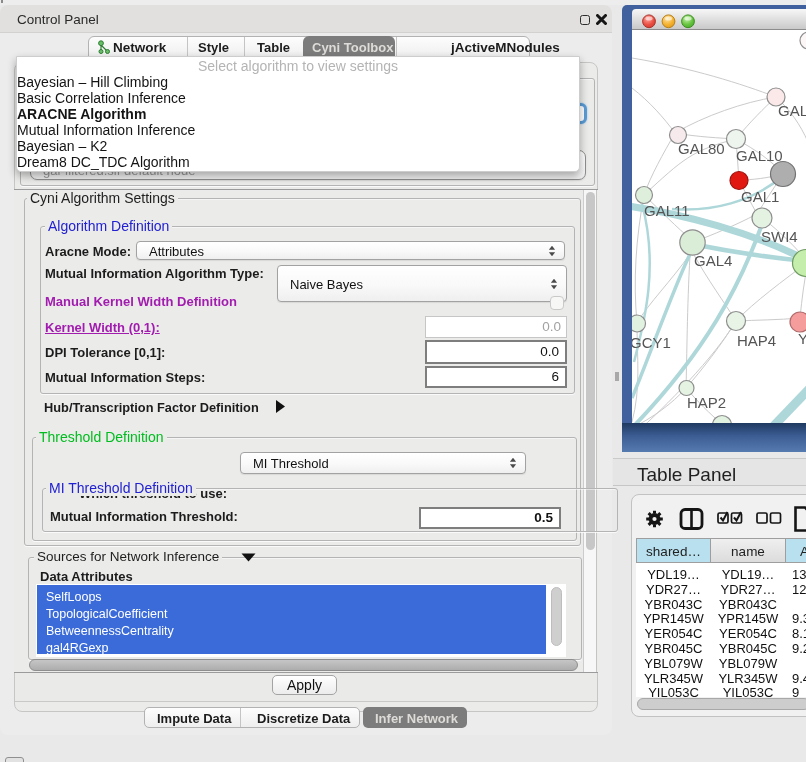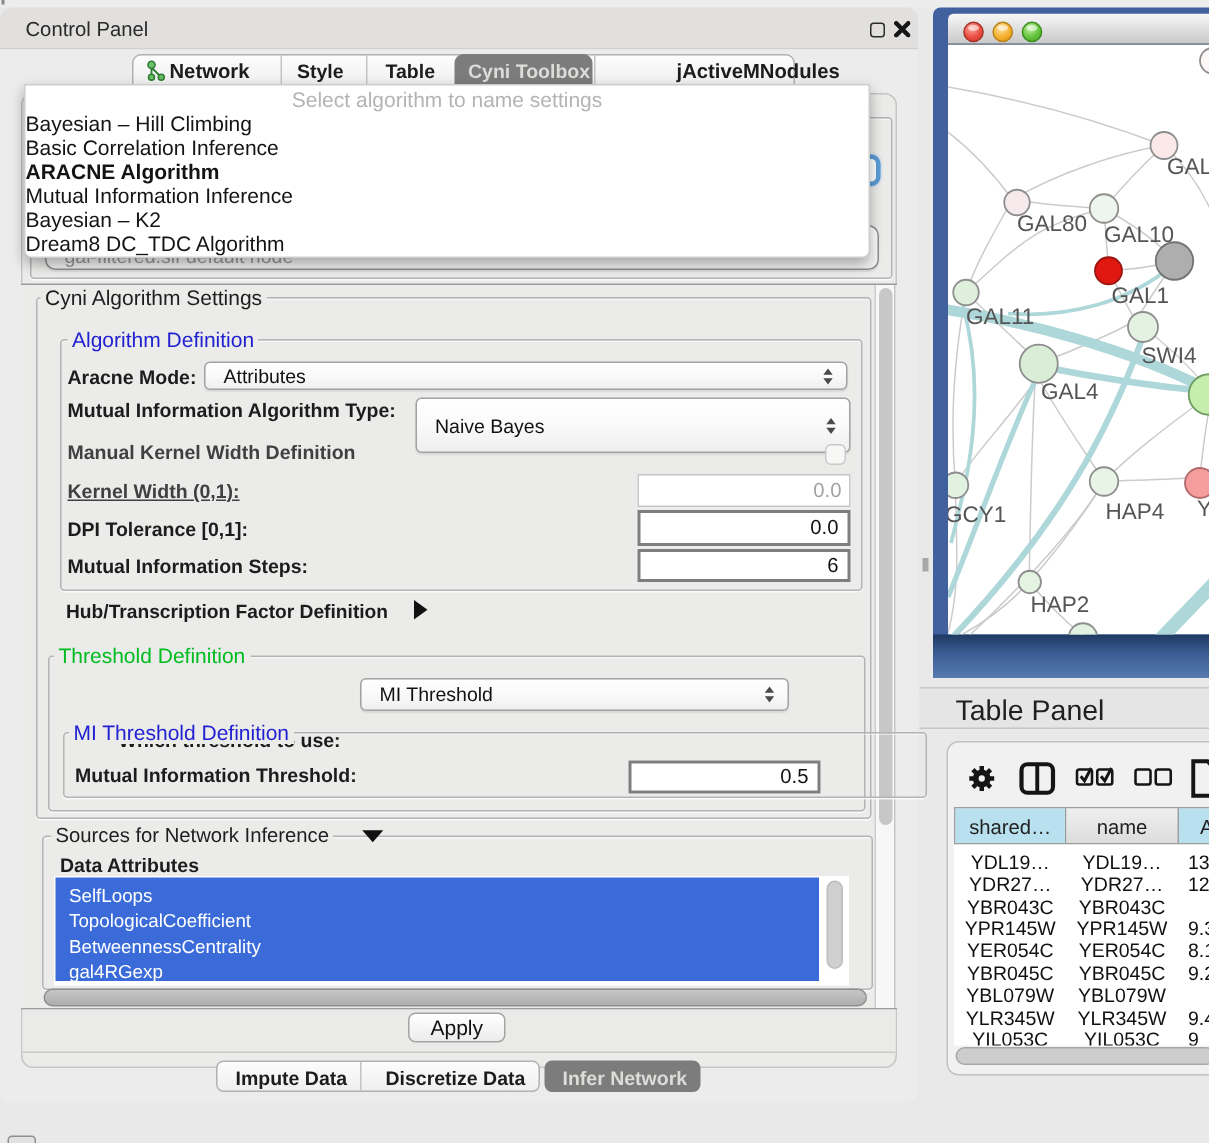--- a/index.html
+++ b/index.html
@@ -1,20 +1,20 @@
 <!DOCTYPE html>
 <html><head>
 <meta charset="utf-8">
 <style>
   * { margin:0; padding:0; box-sizing:border-box; }
   html,body { width:806px; height:762px; overflow:hidden; }
   body { background:#e9e9e9; font-family:"Liberation Sans", sans-serif; position:relative; }
   .abs { position:absolute; }
   .lbl { position:absolute; font-size:13px; font-weight:bold; color:#1c1c1c; white-space:nowrap; }
-  .dis { color:#404040; }
+  .dis { color:#a21caf; }
   .combo { position:absolute; border:1px solid #a2a2a2; border-radius:4px;
            background:linear-gradient(#ffffff, #f9f9f9 55%, #efefef); box-shadow:0 1px 1px rgba(0,0,0,0.08); }
   .combo .ct { position:absolute; left:12px; top:50%; transform:translateY(-50%); font-size:13px; color:#111; white-space:nowrap; }
   .spin { position:absolute; right:8px; top:50%; transform:translateY(-50%); width:8px; height:11px; }
   .field { position:absolute; background:#fff; font-size:13.5px; color:#111; text-align:right; }
   .fdark { border:2px solid #7e7e7e; }
   .flight { border:1px solid #c6c6c6; }
   .grp { position:absolute; border:1px solid #b4b4b4; border-radius:3px; box-shadow:0 1px 0 rgba(255,255,255,0.75), inset 0 1px 0 rgba(255,255,255,0.5); }
   .gtit { position:absolute; font-size:14px; background:#ebebea; padding:0 3px; white-space:nowrap; top:-9px; }
 </style>
@@ -104,21 +104,21 @@
   <span class="ct">MI Threshold</span>
   <svg class="spin" viewBox="0 0 9 12">
       <path d="M4.5 0 L8 4.6 L1 4.6 Z" fill="#4a4a4a"></path>
       <path d="M4.5 12 L8 7.4 L1 7.4 Z" fill="#4a4a4a"></path>
     </svg>
 </div>
 <div class="grp" style="left:42px;top:488px;width:576px;height:44px;">
   <span class="gtit" style="left:3px;color:#2121d2;">MI Threshold Definition</span>
 </div>
 <div class="lbl" style="left:50px;top:509px;">Mutual Information Threshold:</div>
-<div class="field fdark" style="left:419px;top:507px;width:128px;height:22px;line-height:18px;padding-right:6px;">0.5</div>
+<div class="field fdark" style="left:419px;top:507px;width:142px;height:22px;line-height:18px;padding-right:6px;font-weight:bold;">0.5</div>
 
 <div class="grp" style="left:28px;top:557px;width:554px;height:103px;">
   <span class="gtit" style="left:5px;color:#1e1e1e;font-size:13.5px;">Sources for Network Inference</span>
 </div>
 <svg class="abs" style="left:241px;top:553px;" width="15" height="9" viewBox="0 0 15 9">
     <path d="M0.5 0.5 L14.5 0.5 L7.5 8.5 Z" fill="#111"></path>
   </svg>
 <div class="lbl" style="left:40px;top:569px;">Data Attributes</div>
 <div class="abs" style="left:36px;top:584px;width:530px;height:73px;background:#ffffff;"></div>
 <div class="abs" style="left:37px;top:585px;width:509px;height:69px;background:#3a6bd9;"></div>
@@ -135,21 +135,21 @@
 <div class="abs" style="left:144px;top:707px;width:216px;height:21px;background:linear-gradient(#fdfdfd,#efeeee);border:1px solid #b2b2b2;border-radius:5px 5px 5px 5px;"></div>
 <div class="abs" style="left:240px;top:708px;width:1px;height:19px;background:#c4c4c4;"></div>
 <div class="abs" style="left:363px;top:707px;width:104px;height:21px;background:#7c7c7c;border-radius:5px;"></div>
 <div class="lbl" style="left:157px;top:711px;">Impute Data</div>
 <div class="lbl" style="left:257px;top:711px;">Discretize Data</div>
 <div class="lbl" style="left:375px;top:711px;color:#dedcd8;">Infer Network</div>
 <div class="abs" style="left:5px;top:757px;width:19px;height:10px;border:1.5px solid #8f8f8f;border-radius:3px;background:#e2e2e2;"></div>
 <div class="abs" style="left:615px;top:372px;width:4px;height:9px;background:#a8a8a8;"></div>
 
 <div class="abs" style="left:16px;top:56px;width:564px;height:116px;background:#ffffff;border:1px solid #cdcdcd;border-radius:0 0 5px 5px;box-shadow:0 4px 9px rgba(0,0,0,0.32);"></div>
-<div class="abs" style="left:16px;top:58px;width:564px;text-align:center;font-size:14px;color:#b4b4b4;">Select algorithm to name settings</div>
+<div class="abs" style="left:16px;top:58px;width:564px;text-align:center;font-size:14px;color:#b4b4b4;">Select algorithm to view settings</div>
 <div class="abs" style="left:17px;top:74px;font-size:14px;color:#141414;line-height:16px;white-space:pre;">Bayesian – Hill Climbing
 Basic Correlation Inference
 <b>ARACNE Algorithm</b>
 Mutual Information Inference
 Bayesian – K2
 Dream8 DC_TDC Algorithm</div>
 
 <div class="abs" style="left:622px;top:5px;width:184px;height:447px;background:#40619d;border-radius:5px 0 0 0;"></div>
 <div class="abs" style="left:622px;top:423px;width:184px;height:29px;background:linear-gradient(#1f3a61,#3c5d94 45%,#567bb0);"></div>
 <div class="abs" style="left:632px;top:9px;width:174px;height:21px;background:linear-gradient(#f7f7f7,#c9c9c9);border-bottom:1px solid #8c8c8c;border-radius:4px 0 0 0;"></div>

